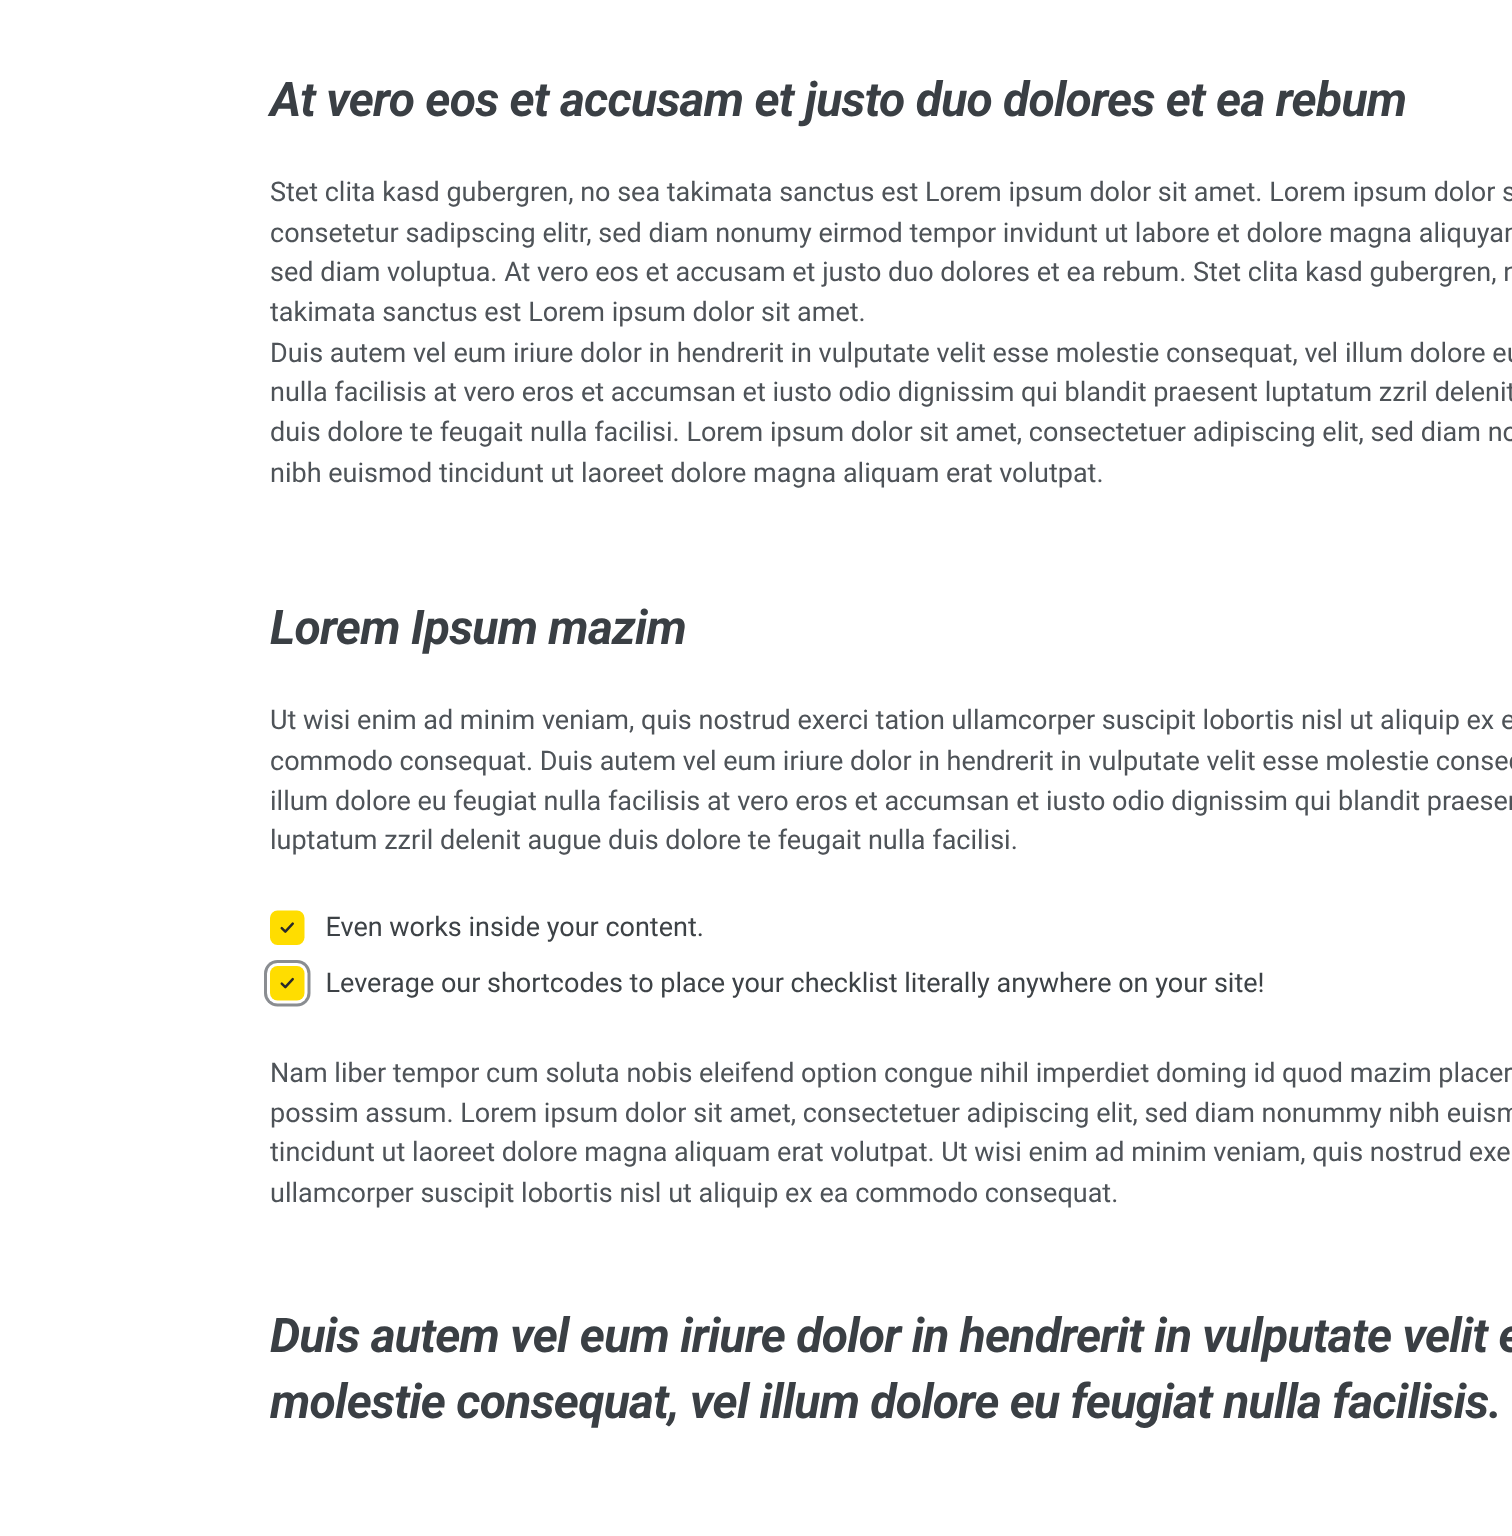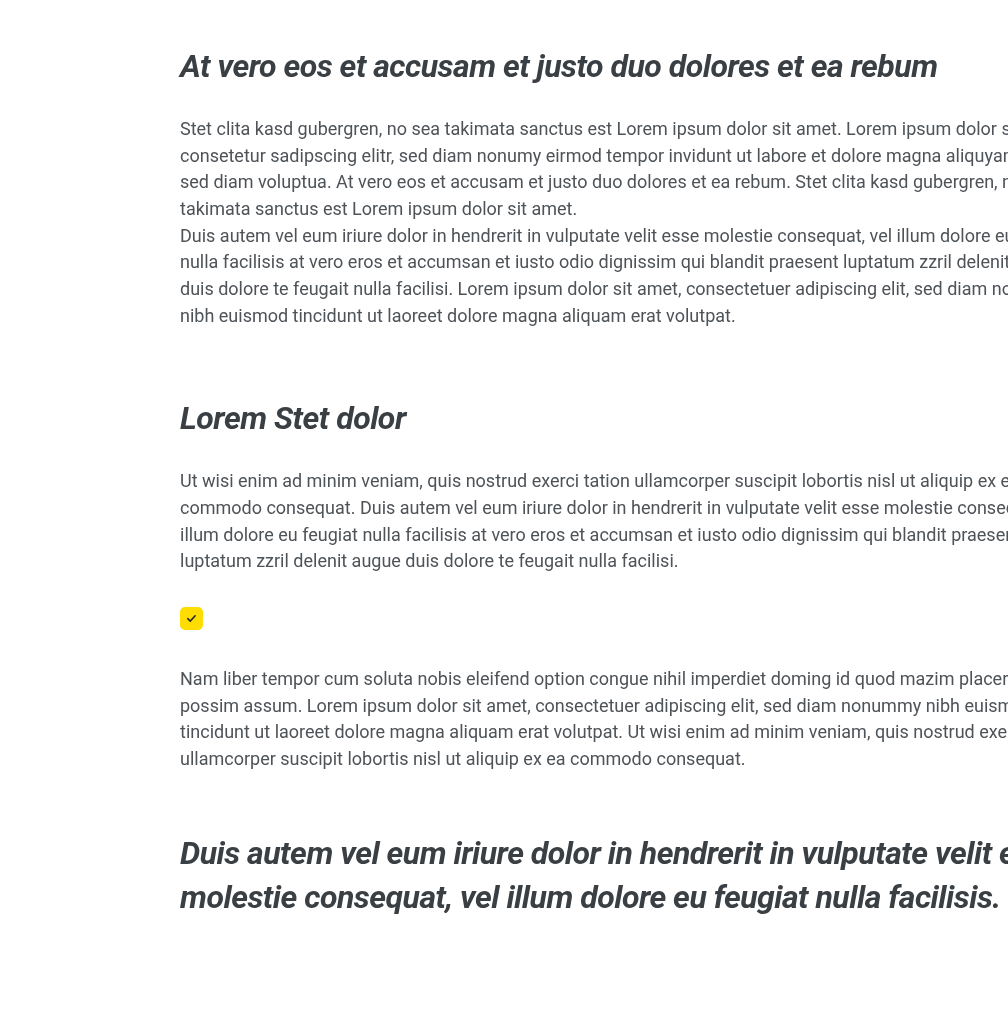--- a/index.html
+++ b/index.html
@@ -79,30 +79,39 @@
 </head>
 <body>
 
 <div class="section">
   <h2>At vero eos et accusam et justo duo dolores et ea rebum</h2>
   <p>Stet clita kasd gubergren, no sea takimata sanctus est Lorem ipsum dolor sit amet. Lorem ipsum dolor sit amet, consetetur sadipscing elitr, sed diam nonumy eirmod tempor invidunt ut labore et dolore magna aliquyam erat, sed diam voluptua. At vero eos et accusam et justo duo dolores et ea rebum. Stet clita kasd gubergren, no sea takimata sanctus est Lorem ipsum dolor sit amet.</p>
   <p>Duis autem vel eum iriure dolor in hendrerit in vulputate velit esse molestie consequat, vel illum dolore eu feugiat nulla facilisis at vero eros et accumsan et iusto odio dignissim qui blandit praesent luptatum zzril delenit augue duis dolore te feugait nulla facilisi. Lorem ipsum dolor sit amet, consectetuer adipiscing elit, sed diam nonummy nibh euismod tincidunt ut laoreet dolore magna aliquam erat volutpat.</p>
 </div>
 
 <div class="section tight">
-  <h2>Lorem Stet dolor</h2>
+  <h2>Lorem Ipsum mazim</h2>
   <p>Ut wisi enim ad minim veniam, quis nostrud exerci tation ullamcorper suscipit lobortis nisl ut aliquip ex ea commodo consequat. Duis autem vel eum iriure dolor in hendrerit in vulputate velit esse molestie consequat, vel illum dolore eu feugiat nulla facilisis at vero eros et accumsan et iusto odio dignissim qui blandit praesent luptatum zzril delenit augue duis dolore te feugait nulla facilisi.</p>
 
   <div class="checklist">
     <div class="check-item">
       <span class="checkbox">
         <svg viewBox="0 0 12 12" fill="none">
             <path d="M2 6.2L4.6 8.8L10 3" stroke="#2a2a2a" stroke-width="1.8" stroke-linecap="round" stroke-linejoin="round"></path>
           </svg>
       </span>
+      <span>Even works inside your content.</span>
+    </div>
+    <div class="check-item">
+      <span class="checkbox focused">
+        <svg viewBox="0 0 12 12" fill="none">
+            <path d="M2 6.2L4.6 8.8L10 3" stroke="#2a2a2a" stroke-width="1.8" stroke-linecap="round" stroke-linejoin="round"></path>
+          </svg>
+      </span>
+      <span>Leverage our shortcodes to place your checklist literally anywhere on your site!</span>
     </div>
   </div>
 
   <p>Nam liber tempor cum soluta nobis eleifend option congue nihil imperdiet doming id quod mazim placerat facer possim assum. Lorem ipsum dolor sit amet, consectetuer adipiscing elit, sed diam nonummy nibh euismod tincidunt ut laoreet dolore magna aliquam erat volutpat. Ut wisi enim ad minim veniam, quis nostrud exerci tation ullamcorper suscipit lobortis nisl ut aliquip ex ea commodo consequat.</p>
 </div>
 
 <div class="section">
   <h2 class="wrap">Duis autem vel eum iriure dolor in hendrerit in vulputate velit esse molestie consequat, vel illum dolore eu feugiat nulla facilisis.</h2>
 
 </div>

